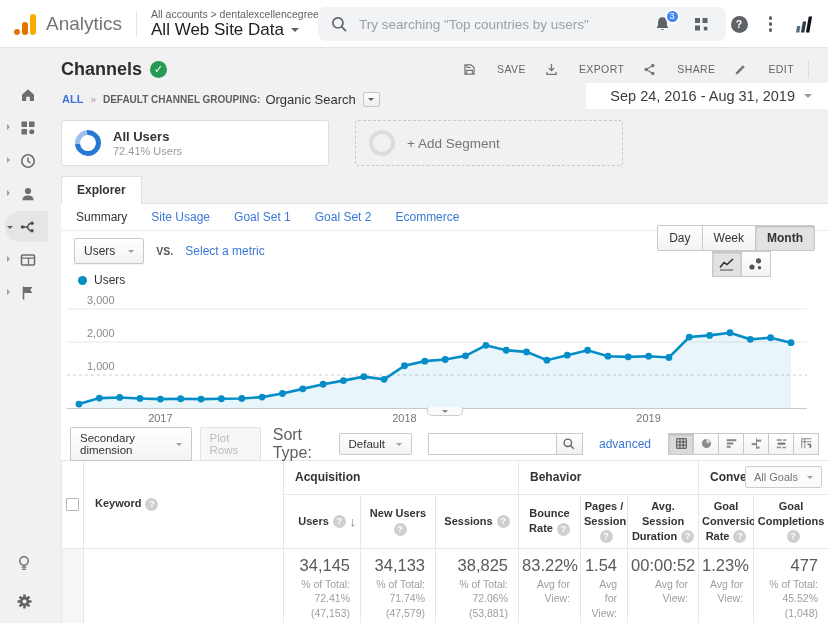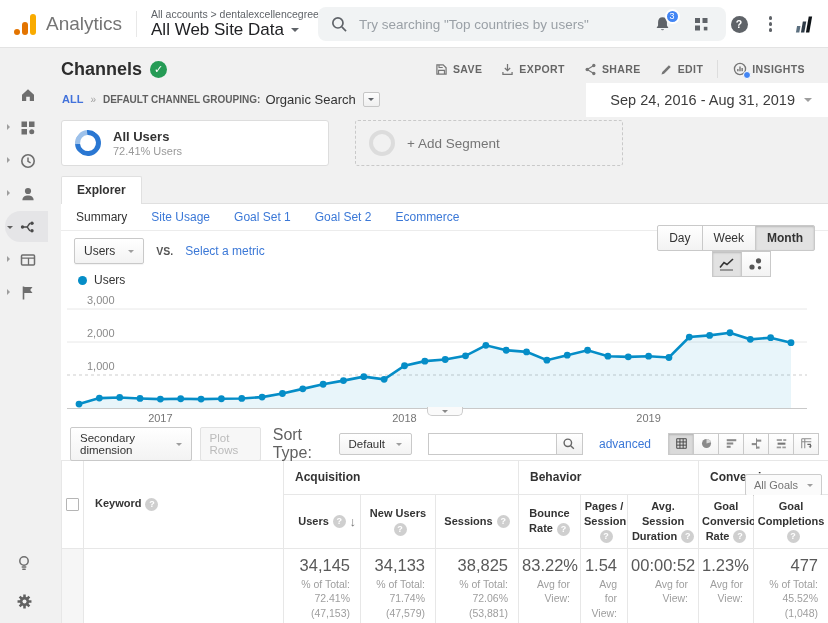--- a/index.html
+++ b/index.html
@@ -53,37 +53,37 @@
 
   
   .report-header { height:38px; display:flex; align-items:center; justify-content:space-between;
     padding:4px 14px 0 13px; }
   .title-wrap { display:flex; align-items:center; gap:8px; }
   .page-title { font-size:18px; font-weight:bold; color:#2d2d2d; }
   .verified-badge { width:17px; height:17px; border-radius:50%; background:#259b55; color:#fff;
     font-size:11px; display:flex; align-items:center; justify-content:center; }
   .verified-badge::after { content:"\2713"; }
   .toolbar { display:flex; align-items:center; }
-  .tb-btn { display:flex; align-items:center; gap:4px; font-size:10.5px; letter-spacing:.4px;
-    color:#666; padding:6px 9px; cursor:pointer;font-weight:bold; }
+  .tb-btn { display:flex; align-items:center; gap:20px; font-size:10.5px; letter-spacing:.4px;
+    color:#666; padding:6px 9px; cursor:pointer; }
   .tb-divider { width:1px; height:18px; background:#ddd; margin:0 5px; }
   .ins-wrap { position:relative; display:flex; }
   .ins-badge { position:absolute; right:-3px; bottom:-2px; width:8px; height:8px; border-radius:50%;
     background:#4285f4; border:1.5px solid #fff; }
 
   
   .breadcrumb-row { height:26px; display:flex; align-items:center; padding-left:14px; position:relative; }
   .bc-all { color:#4272db; font-size:11px; font-weight:bold; cursor:pointer; }
   .bc-sep { color:#9e9e9e; font-size:10px; margin:0 7px; }
   .bc-label { color:#5f5f5f; font-size:10px; font-weight:bold; }
   .bc-value { color:#333; font-size:13px; margin-left:5px; }
   .bc-dd { width:17px; height:15px; border:1px solid #c6c6c6; border-radius:2px;
     background:linear-gradient(#fdfdfd,#efefef); margin-left:7px; display:flex;
     align-items:center; justify-content:center; cursor:pointer; }
-  .date-box { position:absolute; right:0; top:-3px; height:34px; background:#fff; display:flex;
+  .date-box { position:absolute; right:0; top:-3px; height:26px; background:#fff; display:flex;
     align-items:center; padding:0 16px 0 24px; gap:9px; cursor:pointer; }
   .date-text { font-size:14.5px; color:#3c3c3c; }
 
   
   .segments-row { display:flex; gap:26px; padding:8px 14px 10px 13px; }
   .seg-card { width:268px; height:46px; background:#fff; border:1px solid #ddd; border-radius:3px;
     display:flex; align-items:center; padding-left:13px; gap:12px; cursor:pointer; }
   .seg-donut { width:26px; height:26px; border-radius:50%; border:5px solid #2a77d2;
     border-left-color:#9dc1ea; transform:rotate(40deg); flex:none; }
   .seg-name { font-size:13px; font-weight:bold; color:#333; line-height:1.25; }
@@ -153,21 +153,21 @@
   .view-btn { width:26px; height:22px; border:1px solid #c9c9c9; margin-left:-1px;
     background:linear-gradient(#fff,#f3f3f3); display:flex; align-items:center; justify-content:center; cursor:pointer; }
   .view-btn.active { background:#dadada; box-shadow:inset 0 1px 2px rgba(0,0,0,.18); }
 
   
   table { width:767px; border-collapse:collapse; table-layout:fixed; }
   th, td { border:1px solid #e7e7e7; background:#fff; }
   th.group { font-size:12px; font-weight:bold; color:#333; text-align:left;
     padding:9px 8px 7px 11px; height:34px; vertical-align:top; }
   th.conv-group { position:relative; }
-  .all-goals { position:absolute; right:6px; top:13px; border:1px solid #ccc; border-radius:2px;
+  .all-goals { position:absolute; right:6px; top:5px; border:1px solid #ccc; border-radius:2px;
     background:#fbfbfb; font-size:11px; font-weight:normal; color:#757575; padding:4px 8px;
     display:flex; align-items:center; gap:9px; cursor:pointer; }
   th.colh { font-size:11px; font-weight:bold; color:#333; text-align:center; padding:4px 3px;
     height:41px; position:relative; line-height:1.35; }
   th.kw-head { text-align:left; padding-left:11px; font-size:11px; font-weight:bold; }
   .help { display:inline-block; width:13px; height:13px; border-radius:50%; background:#cfcfcf;
     color:#fff; font-size:9px; line-height:13px; text-align:center; font-weight:bold;
     margin-left:4px; vertical-align:middle; cursor:pointer; }
   .help::after { content:"?"; }
   .sort-arrow { position:absolute; right:4px; top:50%; margin-top:-8px; font-size:13px;
@@ -363,30 +363,20 @@
           </svg>
           <span>SHARE</span>
         </span>
         <span class="tb-btn">
           <svg width="15" height="15" viewBox="0 0 18 18">
             <path d="M3 15 L3.9 11.9 L11.9 3.9 L14.1 6.1 L6.1 14.1 Z" fill="#757575"></path>
           </svg>
           <span>EDIT</span>
         </span>
         <span class="tb-divider"></span>
-        <span class="tb-btn">
-          <span class="ins-wrap">
-            <svg width="16" height="16" viewBox="0 0 17 17">
-              <circle cx="8.5" cy="8.5" r="5.9" fill="none" stroke="#757575" stroke-width="1.4"></circle>
-              <path d="M6.2 11 V8.6 M8.5 11 V5.8 M10.8 11 V7.4" stroke="#757575" stroke-width="1.5"></path>
-            </svg>
-            <span class="ins-badge"></span>
-          </span>
-          <span>INSIGHTS</span>
-        </span>
       </div>
     </div>
 
     <div class="breadcrumb-row">
       <span class="bc-all">ALL</span>
       <span class="bc-sep">»</span>
       <span class="bc-label">DEFAULT CHANNEL GROUPING:</span>
       <span class="bc-value">Organic Search</span>
       <span class="bc-dd">
           <span class="car-d sm"></span>

